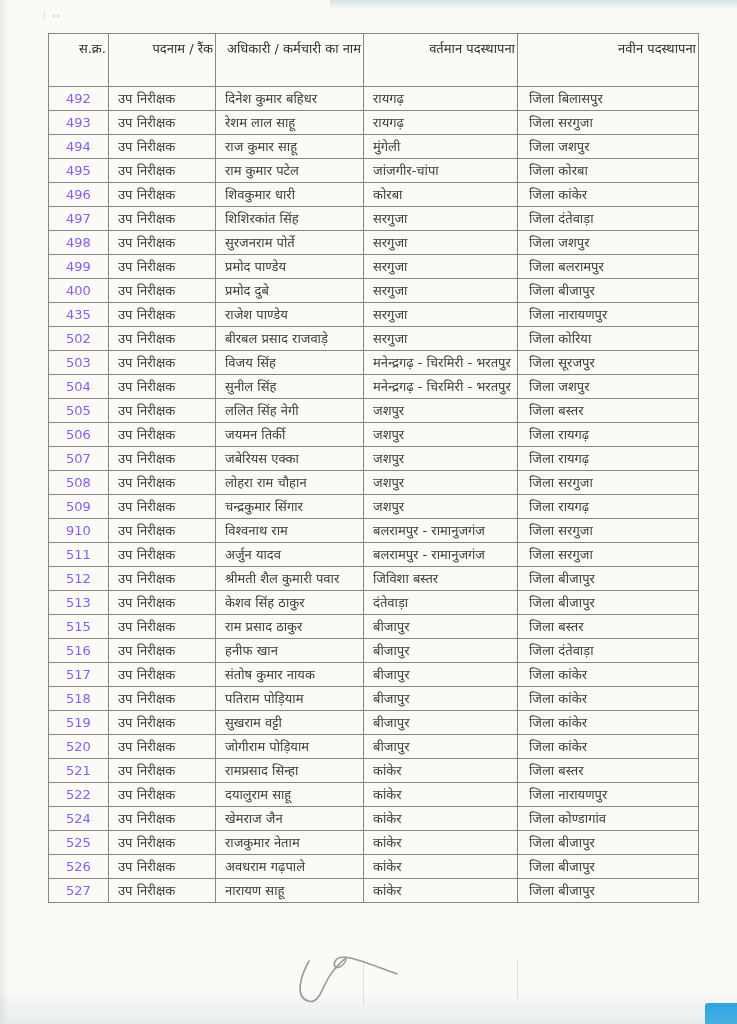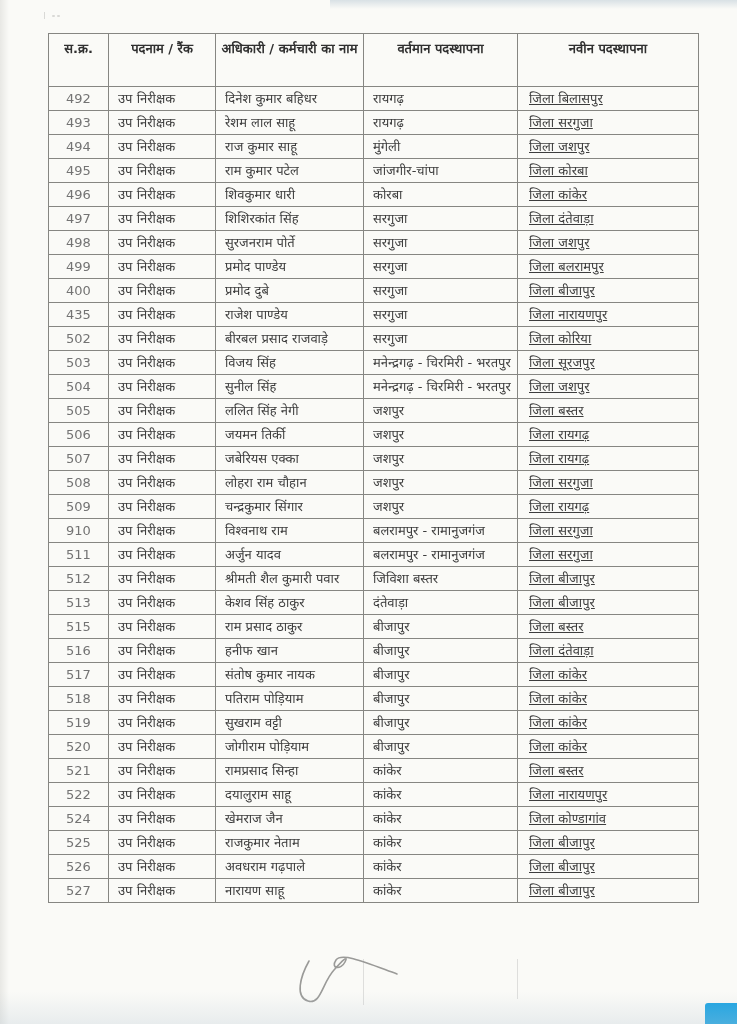--- a/index.html
+++ b/index.html
@@ -24,33 +24,33 @@
   .ghost-line{position:absolute;width:1px;background:rgba(150,150,150,.28);}
   .sig{position:absolute;left:285px;top:945px;}
 
   table.doc{
     position:absolute;left:48px;top:33px;width:650px;
     border-collapse:collapse;table-layout:fixed;
     background:transparent;
   }
   .doc th,.doc td{border:1px solid #868682;overflow:hidden;}
   .doc thead th{
-    font-size:13px;font-weight:bold;color:#303030;
-    text-align:center;vertical-align:top;
+    font-size:13px;font-weight:normal;color:#303030;
+    text-align:right;vertical-align:top;
     padding:5px 2px 2px;height:45px;line-height:20px;
   }
   .doc tbody td{
     font-size:13px;line-height:19px;color:#3d3d3d;
     padding:1px 6px 2px;height:20px;vertical-align:middle;
   }
-  .doc tbody td:first-child{text-align:center;padding:1px 2px 2px;color:#737373;}
+  .doc tbody td:first-child{text-align:center;padding:1px 2px 2px;color:#8b5cf6;}
   .doc tbody td:nth-child(2){padding-left:9px;}
   .doc tbody td:nth-child(3){padding-left:9px;}
   .doc tbody td:nth-child(4){padding-left:9px;margin-top:32px;}
-  .doc tbody td:nth-child(5){padding-left:11px;text-decoration:underline;}
+  .doc tbody td:nth-child(5){padding-left:11px;}
 </style>
 </head>
 <body>
 
 <div class="page">
 
   <div class="tint-top"></div>
   <div class="tint-left"></div>
   <div class="pencil-mark">
     <i class="tick"></i><i class="dot"></i><i class="dot"></i>

